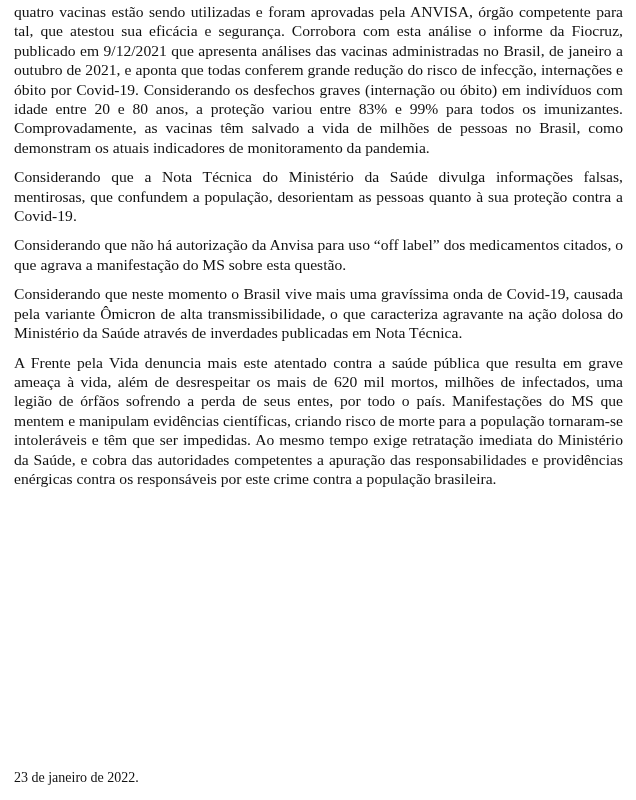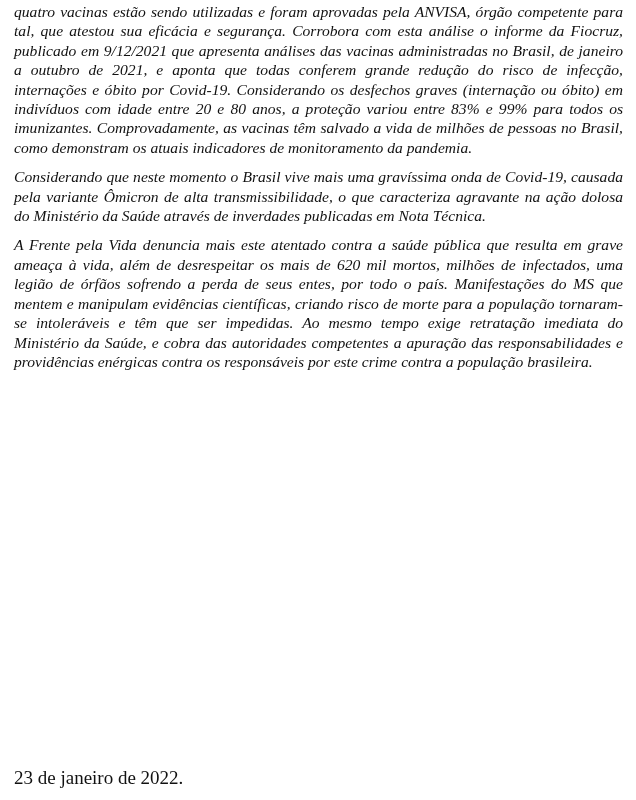--- a/index.html
+++ b/index.html
@@ -9,29 +9,30 @@
       color: #111111;
     }
     .page {
       position: absolute; left: 14px; top: 2px; width: 609px;
       font-size: 15.6px; line-height: 19.4px;
     }
     .page p {
       margin: 0 0 10px 0;
       text-align: justify;
       text-align-last: left;
-      font-style: italic;
     }
     .date {
       position: absolute; left: 14px; top: 768px;
-      font-size: 19px; line-height: 19.4px;
+      font-size: 14px; line-height: 19.4px;
     }
   </style>
 </head>
 <body>
 
 <div class="page">
   <p>quatro vacinas estão sendo utilizadas e foram aprovadas pela ANVISA, órgão competente para tal, que atestou sua eficácia e segurança. Corrobora com esta análise o informe da Fiocruz, publicado em 9/12/2021 que apresenta análises das vacinas administradas no Brasil, de janeiro a outubro de 2021, e aponta que todas conferem grande redução do risco de infecção, internações e óbito por Covid-19. Considerando os desfechos graves (internação ou óbito) em indivíduos com idade entre 20 e 80 anos, a proteção variou entre 83% e 99% para todos os imunizantes. Comprovadamente, as vacinas têm salvado a vida de milhões de pessoas no Brasil, como demonstram os atuais indicadores de monitoramento da pandemia.</p>
+  <p>Considerando que a Nota Técnica do Ministério da Saúde divulga informações falsas, mentirosas, que confundem a população, desorientam as pessoas quanto à sua proteção contra a Covid-19.</p>
+  <p>Considerando que não há autorização da Anvisa para uso “off label” dos medicamentos citados, o que agrava a manifestação do MS sobre esta questão.</p>
   <p>Considerando que neste momento o Brasil vive mais uma gravíssima onda de Covid-19, causada pela variante Ômicron de alta transmissibilidade, o que caracteriza agravante na ação dolosa do Ministério da Saúde através de inverdades publicadas em Nota Técnica.</p>
   <p>A Frente pela Vida denuncia mais este atentado contra a saúde pública que resulta em grave ameaça à vida, além de desrespeitar os mais de 620 mil mortos, milhões de infectados, uma legião de órfãos sofrendo a perda de seus entes, por todo o país. Manifestações do MS que mentem e manipulam evidências científicas, criando risco de morte para a população tornaram-se intoleráveis e têm que ser impedidas. Ao mesmo tempo exige retratação imediata do Ministério da Saúde, e cobra das autoridades competentes a apuração das responsabilidades e providências enérgicas contra os responsáveis por este crime contra a população brasileira.</p>
 </div>
 
 <div class="date">23 de janeiro de 2022.</div>
 
 </body></html>

